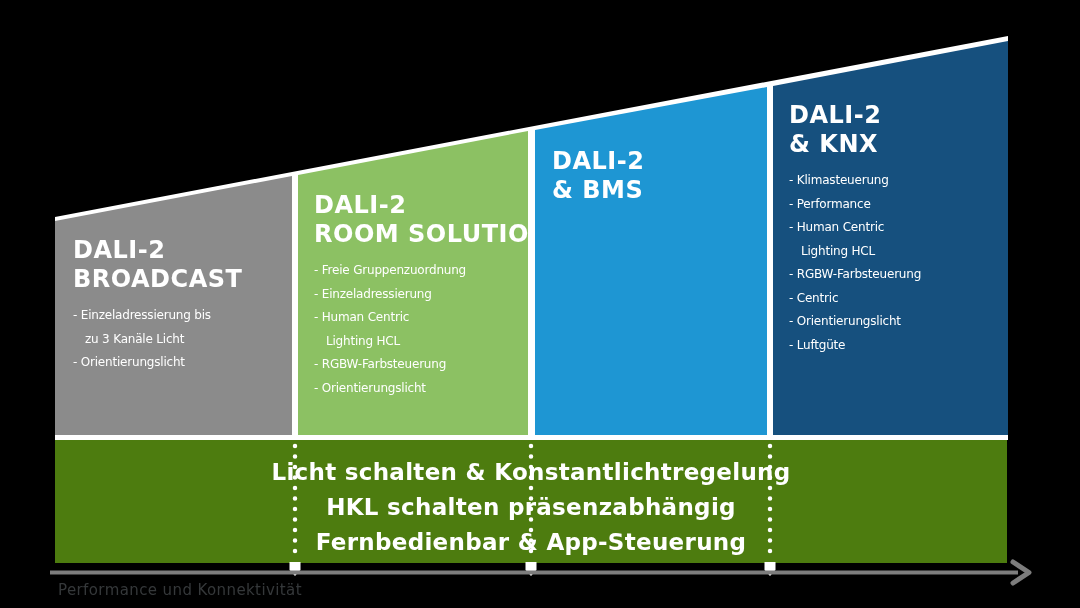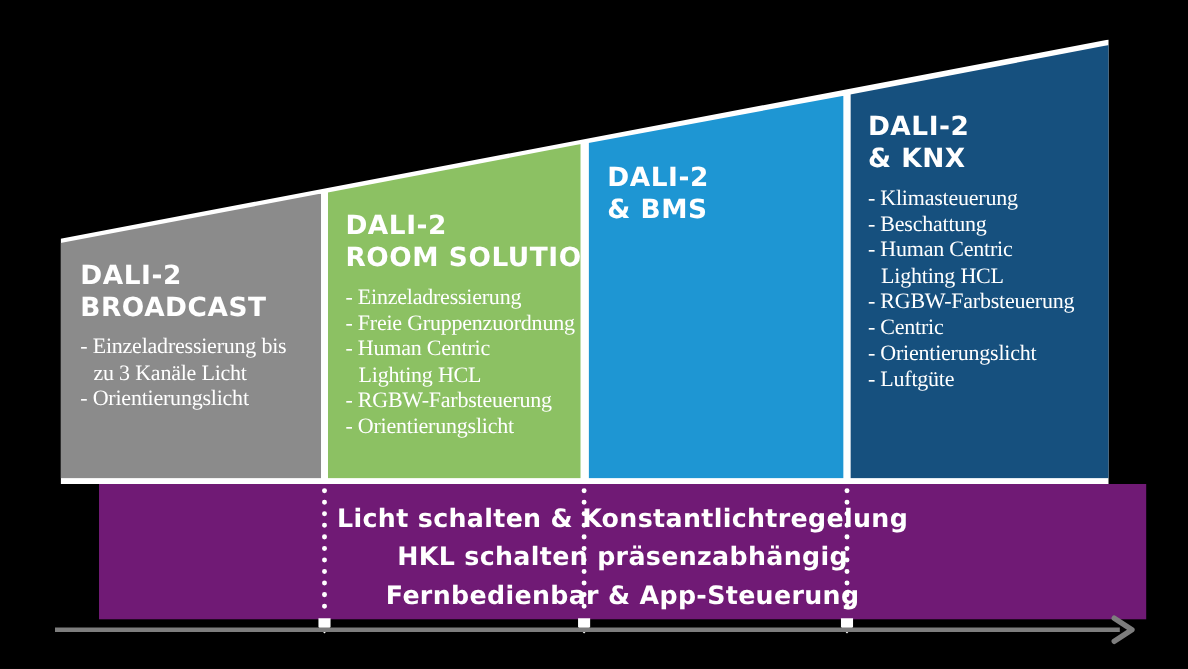--- a/index.html
+++ b/index.html
@@ -32,36 +32,34 @@
   .col-title {
     white-space: pre;
     font-size: 24px;
     font-weight: bold;
     line-height: 29px;
     letter-spacing: 0.5px;
     margin: 0 0 10px 0;
   }
   .bullet-list { margin: 0; padding: 0; list-style: none; }
   .bullet {
-    font-size: 20px;
+    font-size: 12px;
     line-height: 23.5px;
     letter-spacing: -0.2px;
     white-space: pre;
     padding-left: 12px;
     text-indent: -12px;
-    font-family: Liberation Serif, serif;
   }
   #features-bar {
     position: absolute;
     left: 55px; top: 440px;
     width: 952px; height: 123px;
-    background: #701a75;
+    background: #4d7c0f;
     color: #ffffff;
     text-align: center;
-    margin-left: 35px;
   }
   .bar-line {
     font-size: 23px;
     font-weight: bold;
     line-height: 35px;
     letter-spacing: 0.3px;
   }
   #features-bar .bar-lines { padding-top: 15px; }
   #overlay-svg {
     position: absolute;
@@ -94,22 +92,22 @@
         <div class="bullet">- Orientierungslicht</div>
       </div>
     </div>
   </div>
 
   <div id="col-room" class="column col-clip">
     <div class="col-inner" style="padding-left:16px;">
       <div class="col-title">DALI-2
 ROOM SOLUTION</div>
       <div class="bullet-list">
+        <div class="bullet">- Freie Gruppenzuordnung</div>
         <div class="bullet">- Einzeladressierung</div>
-        <div class="bullet">- Freie Gruppenzuordnung</div>
         <div class="bullet">- Human Centric
 Lighting HCL</div>
         <div class="bullet">- RGBW-Farbsteuerung</div>
         <div class="bullet">- Orientierungslicht</div>
       </div>
     </div>
   </div>
 
   <div id="col-bms" class="column col-clip">
     <div class="col-inner" style="padding-left:17px;">
@@ -117,21 +115,21 @@
 &amp; BMS</div>
     </div>
   </div>
 
   <div id="col-knx" class="column col-clip">
     <div class="col-inner" style="padding-left:16px;">
       <div class="col-title">DALI-2
 &amp; KNX</div>
       <div class="bullet-list">
         <div class="bullet">- Klimasteuerung</div>
-        <div class="bullet">- Beschattung</div>
+        <div class="bullet">- Performance</div>
         <div class="bullet">- Human Centric
 Lighting HCL</div>
         <div class="bullet">- RGBW-Farbsteuerung</div>
         <div class="bullet">- Centric</div>
         <div class="bullet">- Orientierungslicht</div>
         <div class="bullet">- Luftgüte</div>
       </div>
     </div>
   </div>
 
@@ -149,14 +147,15 @@
     <line x1="770" y1="446" x2="770" y2="560" stroke="#ffffff" stroke-width="4.5" stroke-linecap="round" stroke-dasharray="0.1 10.4"></line>
 
     <polygon fill="#ffffff" points="289.5,562 300.5,562 300.5,570 295,576 289.5,570"></polygon>
     <polygon fill="#ffffff" points="525.5,562 536.5,562 536.5,570 531,576 525.5,570"></polygon>
     <polygon fill="#ffffff" points="764.5,562 775.5,562 775.5,570 770,576 764.5,570"></polygon>
 
     <line x1="50" y1="572.5" x2="1018" y2="572.5" stroke="#7d7d7d" stroke-width="4"></line>
     <path d="M 1013 562 L 1029 572.5 L 1013 583" fill="none" stroke="#7d7d7d" stroke-width="5" stroke-linecap="round" stroke-linejoin="round"></path>
   </svg>
 
+  <div id="axis-label">Performance und Konnektivität</div>
 
 </div>
 
 </body></html>

